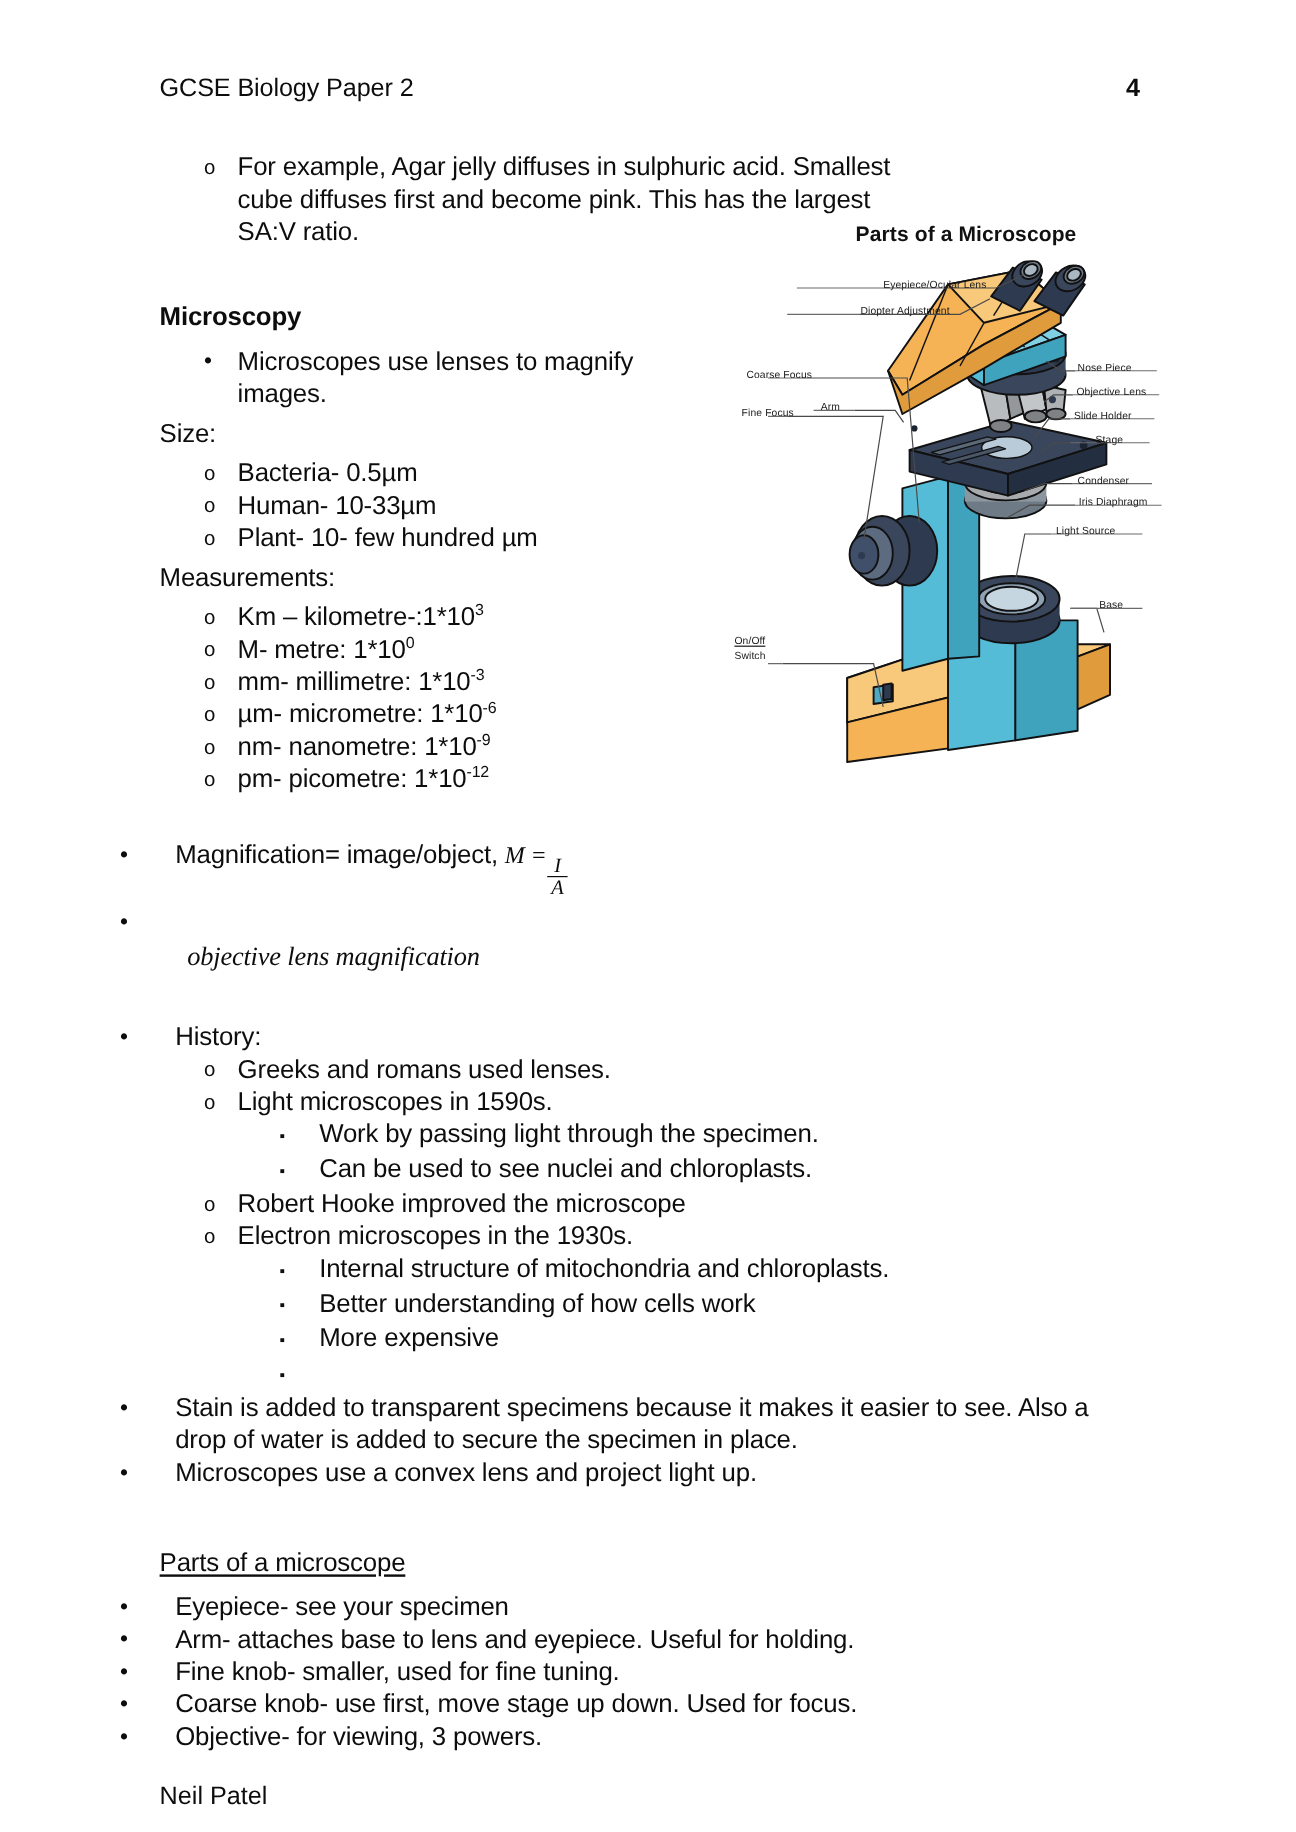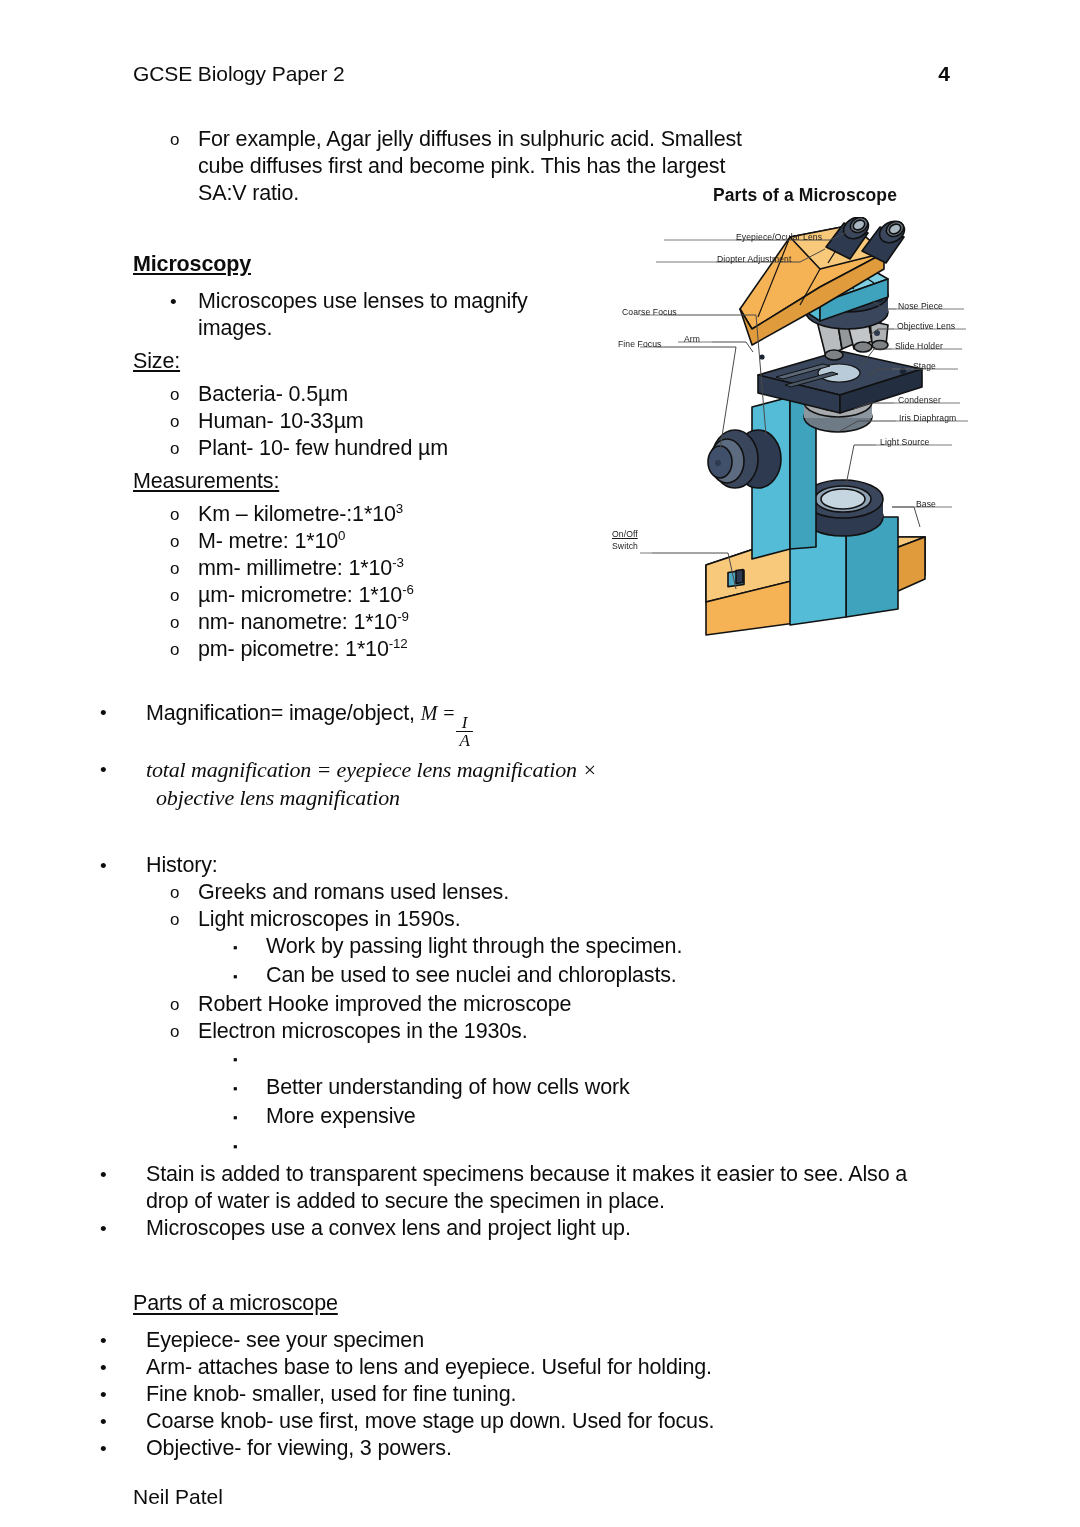--- a/index.html
+++ b/index.html
@@ -52,21 +52,21 @@
   
   .lvl1 { margin-left: -33px; }
   .lvl1 > .mark { width: 46px; font-size: 19px; }
   
   .lvl2 { margin-left: 37px; }
   .lvl2 > .mark { width: 28px; font-size: 17px; }
   
   .lvl3 { margin-left: 100px; }
   .lvl3 > .mark { width: 33px; font-size: 13px; line-height: 29px; }
 
-  .plain { margin-left: 0px; text-decoration: underline; }
+  .plain { margin-left: 0px; }
 
   .h-bold { font-weight: 700; font-size: 21.5px; line-height: 27px; }
   .underline { text-decoration: underline; text-underline-offset: 3px; }
 
   sup { font-size: 0.62em; vertical-align: super; line-height: 0; }
 
   .sp6  { height: 6px; }
   .sp10 { height: 10px; }
   .sp14 { height: 14px; }
   .sp18 { height: 18px; }
@@ -216,21 +216,21 @@
             <span class="den">A</span>
           </span>
       </span>
     </div>
 
     <div class="sp6"></div>
 
     <div class="row lvl1">
       <span class="mark">•</span>
       <span class="txt math-serif">
-        <span>total magnification = eyepiece lens magnification ×</span><br>
+        <br>
         <span style="padding-left:10px;display:inline-block;">objective lens magnification</span>
       </span>
     </div>
 
     <div class="sp30"></div>
     <div class="sp10"></div>
 
     <div class="row lvl1">
       <span class="mark">•</span>
       <span class="txt">History:</span>
@@ -259,20 +259,21 @@
         <span class="mark">o</span>
         <span class="txt">Robert Hooke improved the microscope</span>
       </div>
 
       <div class="row lvl2">
         <span class="mark">o</span>
         <span class="txt">Electron microscopes in the 1930s.</span>
       </div>
       <div class="row lvl3">
         <span class="mark">▪</span>
+        <span class="txt">Internal structure of mitochondria and chloroplasts.</span>
       </div>
       <div class="row lvl3">
         <span class="mark">▪</span>
         <span class="txt">Better understanding of how cells work</span>
       </div>
       <div class="row lvl3">
         <span class="mark">▪</span>
         <span class="txt">More expensive</span>
       </div>
       <div class="row lvl3">

